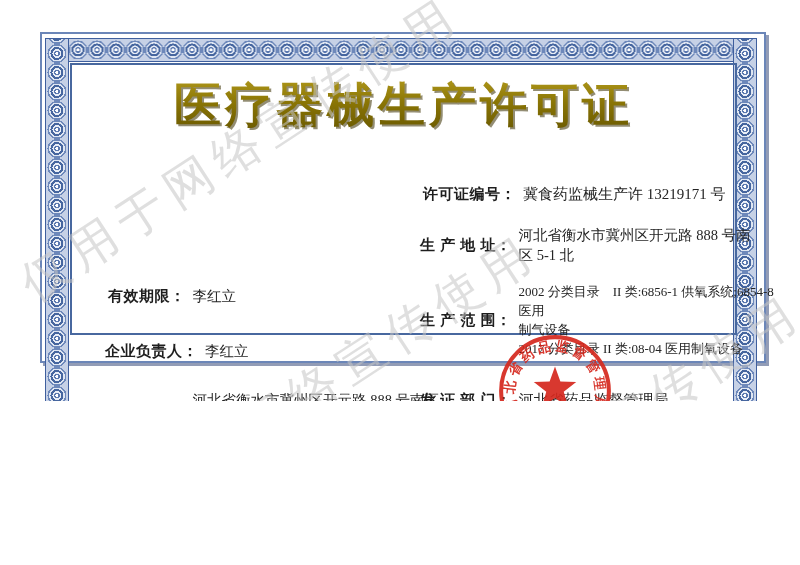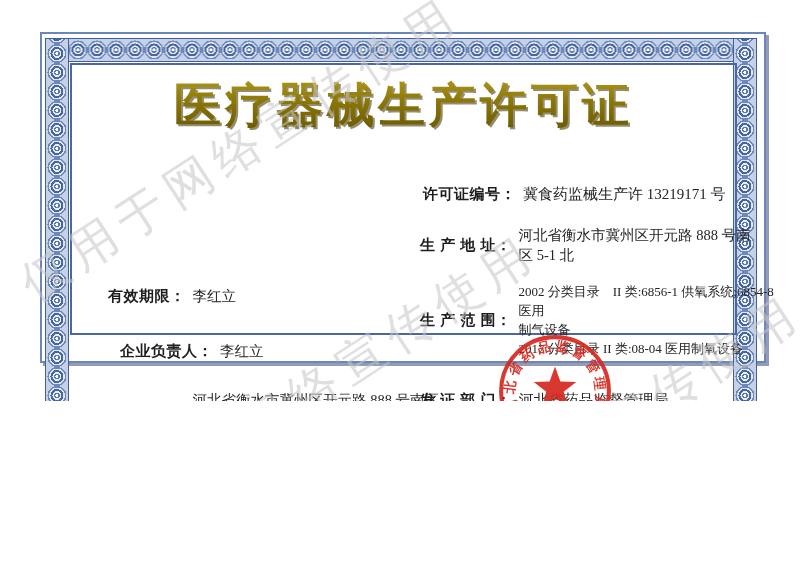--- a/index.html
+++ b/index.html
@@ -82,21 +82,21 @@
     <span class="lbl">许可证编号：</span>
     <span class="val" style="font-size:15px;">冀食药监械生产许 13219171 号</span>
   </div>
 
 
   <div class="row" style="left:108px;top:286px;">
     <span class="lbl">有效期限：</span>
     <span class="val">李红立</span>
   </div>
 
-  <div class="row" style="left:120px;top:341px;">
+  <div class="row" style="left:105px;top:341px;">
     <span class="lbl">企业负责人：</span>
     <span class="val">李红立</span>
   </div>
 
   <div class="row" style="left:108px;top:390px;">
     <span class="lbl">住　　所：</span>
     <span class="val" style="width:258px;">河北省衡水市冀州区开元路 888 号南区 5-1 北</span>
   </div>
 
   <div class="row" style="left:108px;top:443px;">

